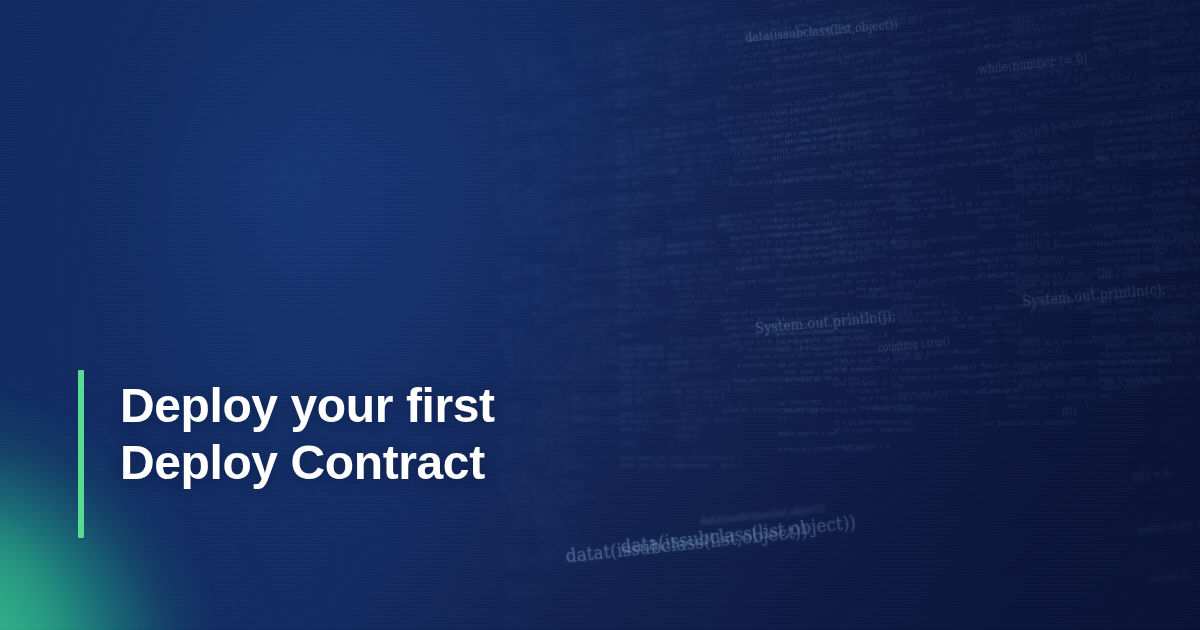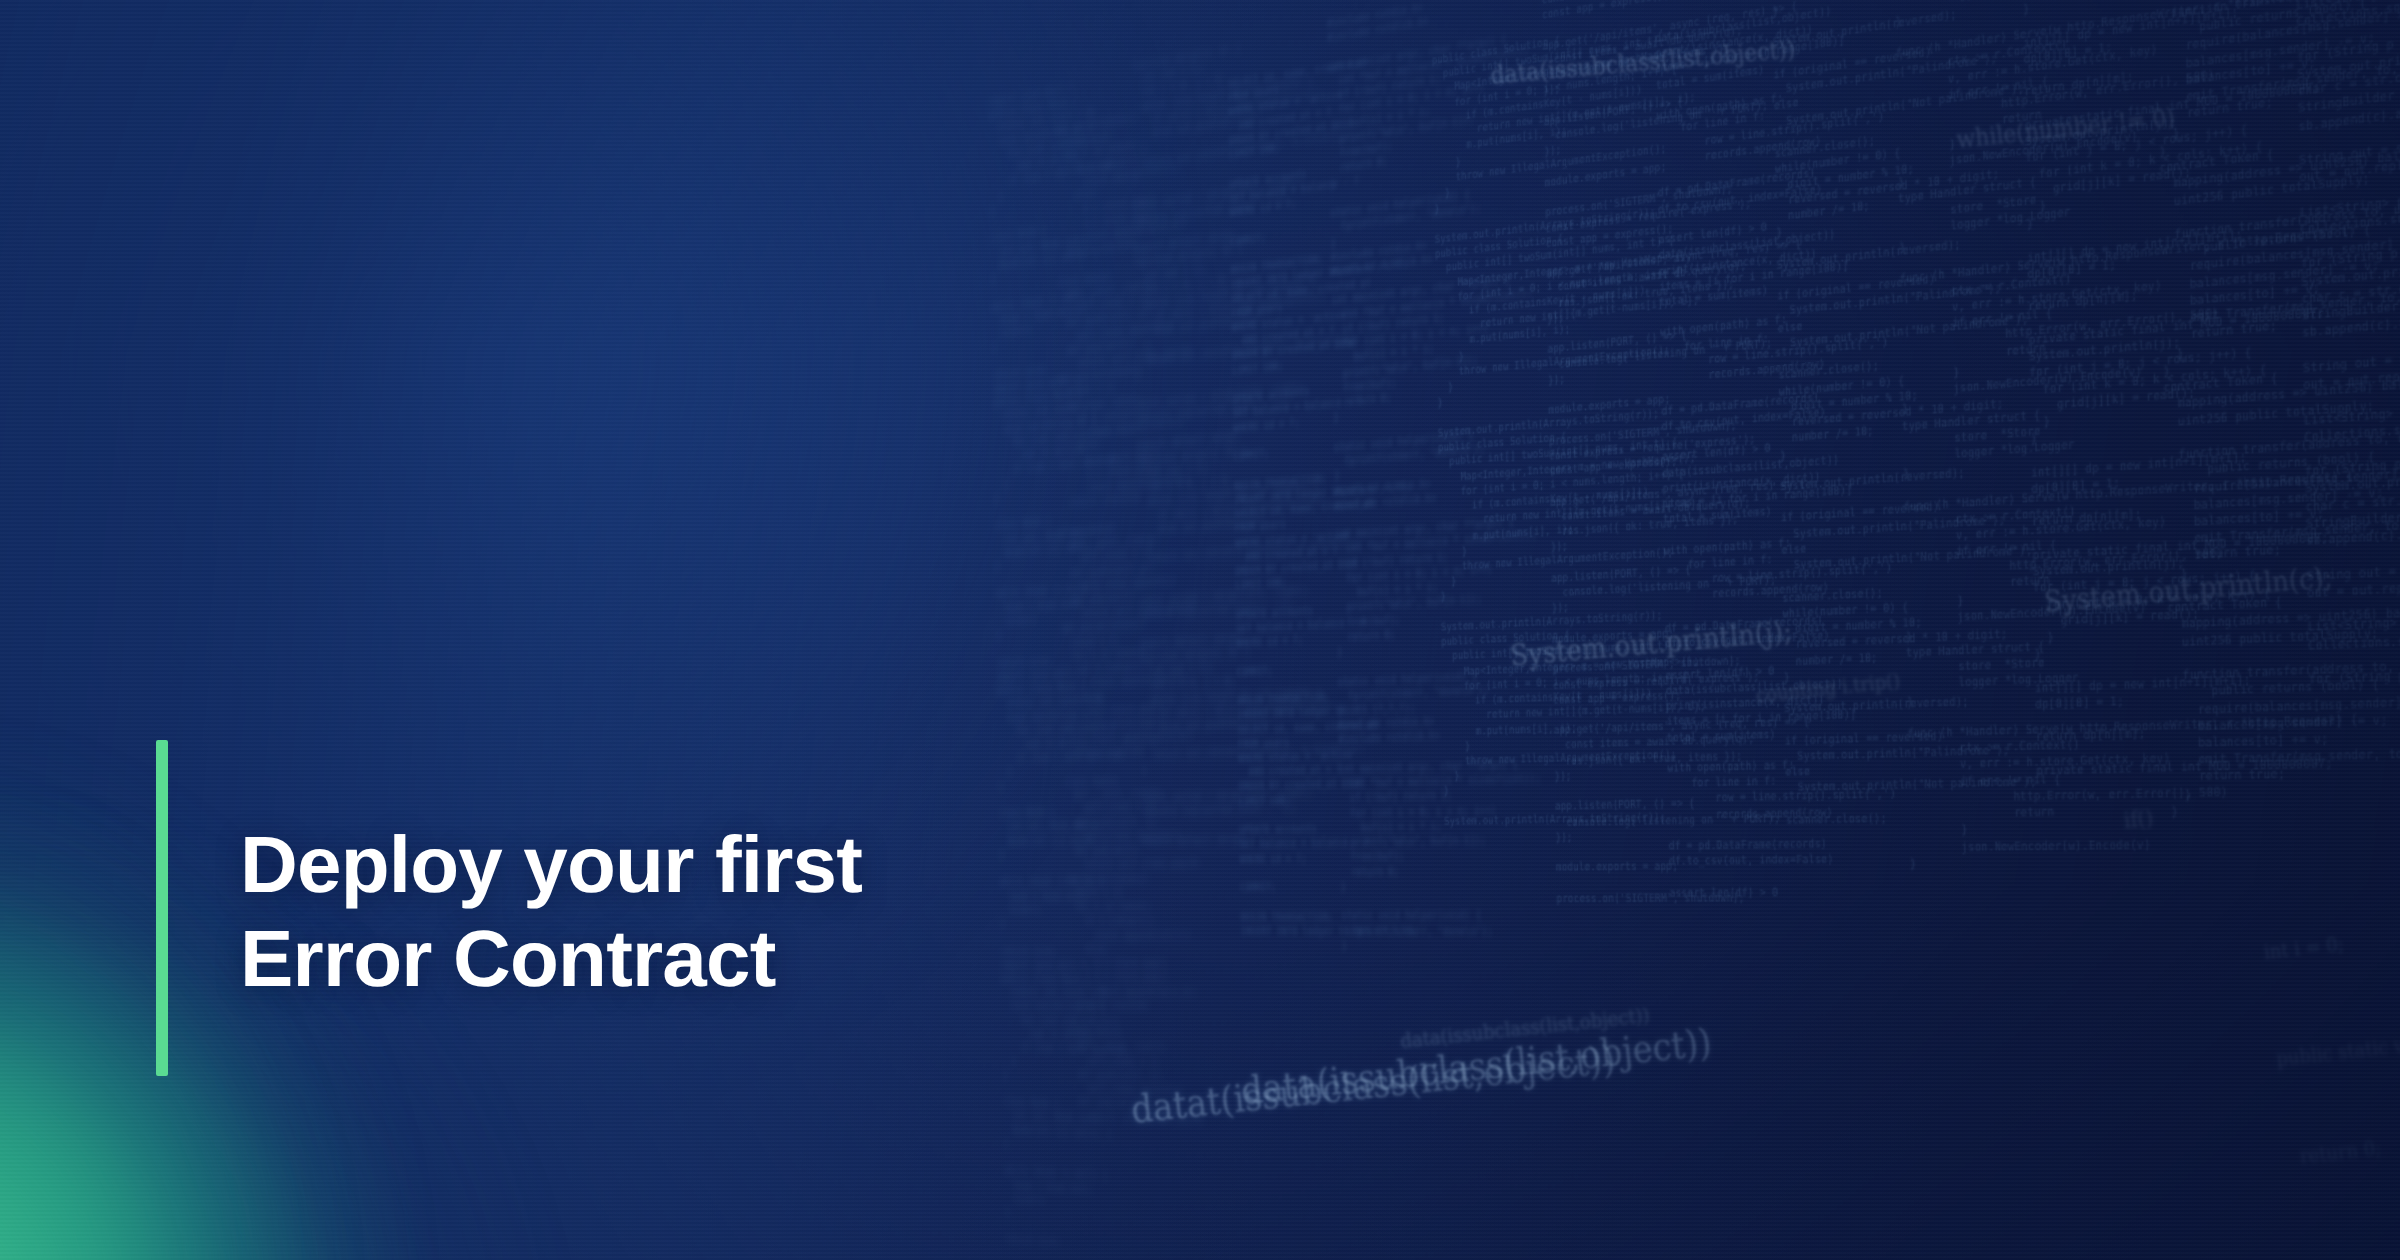--- a/index.html
+++ b/index.html
@@ -252,27 +252,26 @@
     width: 6px;
     height: 168px;
     background: #5adb92;
     border-radius: 1px;
   }
   .title {
     position: absolute;
     left: 120px;
     top: 378px;
     width: 640px;
-    font-size: 40px;
+    font-size: 48px;
     font-weight: bold;
     color: #ffffff;
     line-height: 1.18;
     letter-spacing: -0.4px;
     text-shadow: 0 2px 14px rgba(6,16,46,0.45);
-    margin-top: 32px;
   }
   .title-line { display: block; }
 </style>
 </head>
 <body>
 
 <div class="banner">
 
   <div class="bg-base"></div>
   <div class="bg-blueglow"></div>
@@ -1070,16 +1069,16 @@
   <div class="bg-green2"></div>
   <div class="green-over"></div>
 
   <div class="bg-darkright"></div>
   <div class="grain"></div>
 
 
   <div class="accent-bar"></div>
   <div class="title">
     <span class="title-line">Deploy your first</span>
-    <span class="title-line">Error Contract</span>
+    <span class="title-line">Deploy Contract</span>
   </div>
 
 </div>
 
 </body></html>

